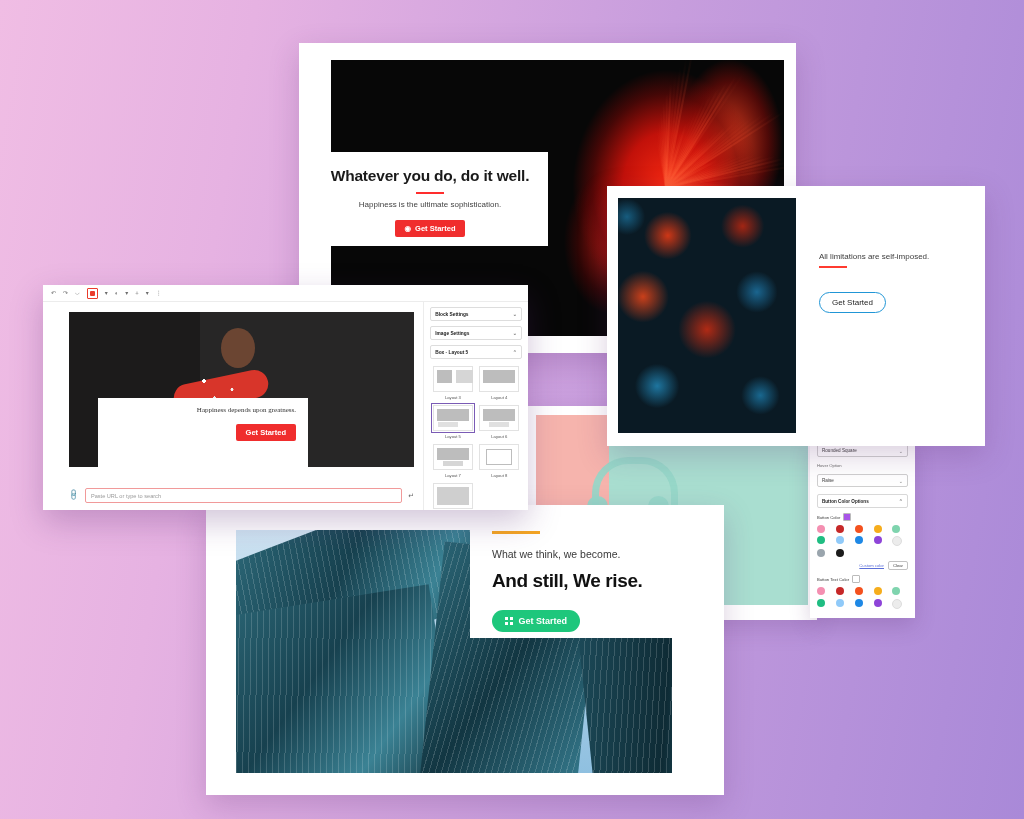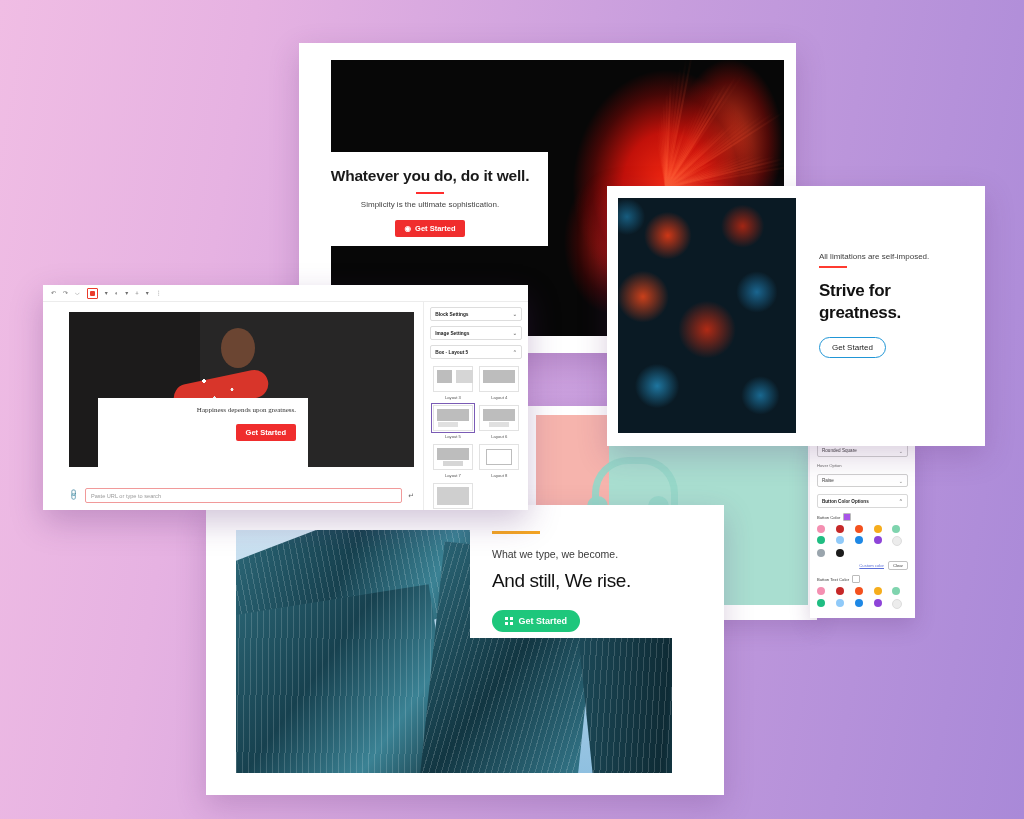--- a/index.html
+++ b/index.html
@@ -69,21 +69,21 @@
   .sky .g1{left:-6%;top:-4%;width:66%;height:52%;transform:rotate(-21deg);}
   .sky .g2{left:-10%;top:30%;width:58%;height:78%;transform:rotate(-9deg);}
   .sky .g3{left:45%;top:8%;width:36%;height:96%;transform:rotate(6deg);
      background:linear-gradient(120deg,#2a6474,#123642 50%,#35798c);}
   .sky .g4{left:80%;top:28%;width:30%;height:82%;transform:rotate(-6deg);
      background:linear-gradient(100deg,#1d4b5a,#0e2b35 60%,#2c6d80);}
   .sky .lines{position:absolute;inset:0;background:repeating-linear-gradient(100deg,rgba(255,255,255,.16) 0 1px,rgba(0,0,0,0) 1px 6px);}
   #sky-panel{position:absolute;left:264px;top:0px;width:249px;height:133px;background:#fff;}
   #sky-panel .rule{width:48px;height:3px;background:#f5a623;margin:26px 0 14px 22px;}
   #sky-panel .kicker{font-size:10.5px;color:#3a3a3a;margin:0 0 10px 22px;}
-  #sky-panel .h{font-size:19px;font-weight:normal;color:#111;margin:0 0 14px 22px;letter-spacing:-.4px;}
+  #sky-panel .h{font-size:19px;font-weight:bold;color:#111;margin:0 0 14px 22px;letter-spacing:-.4px;}
   .btn-green{display:inline-flex;align-items:center;gap:6px;margin-left:22px;background:#1ec77c;color:#fff;border:0;
      font-size:9px;font-weight:bold;padding:6px 13px;border-radius:13px;cursor:pointer;}
   .grid-ico{display:inline-grid;grid-template-columns:3px 3px;grid-template-rows:3px 3px;gap:1.5px;}
   .grid-ico i{background:#fff;display:block;}
 
   
   #card-optpanel{left:810px;top:438px;width:105px;height:180px;background:#fff;
      box-shadow:0 8px 20px rgba(80,35,100,.2);overflow:hidden;font-size:4.6px;color:#3c3c3c;}
   #card-optpanel .sel{margin:6px 7px 0;border:1px solid #cfcfcf;border-radius:2px;height:11px;
      display:flex;align-items:center;justify-content:space-between;padding:0 4px;font-size:4.6px;}
@@ -302,41 +302,37 @@
           <span class="ray" style="left: 74%; top: 46%; width: 122px; transform: rotate(78.5deg); opacity: 0.34;"></span>
           <span class="ray" style="left: 74%; top: 46%; width: 131px; transform: rotate(80.6deg); opacity: 0.43;"></span>
           <span class="ray" style="left: 74%; top: 46%; width: 140px; transform: rotate(82.7deg); opacity: 0.52;"></span>
           <span class="ray" style="left: 74%; top: 46%; width: 50px; transform: rotate(84.8deg); opacity: 0.61;"></span>
           <span class="ray" style="left: 74%; top: 46%; width: 59px; transform: rotate(86.9deg); opacity: 0.7;"></span>
         </div>
     </div>
     <div class="overlay-panel" id="flower-panel">
       <div class="h">Whatever you do, do it well.</div>
       <div class="rule-red"></div>
-      <div class="s">Simplicity is the ultimate sophistication.</div>
+      <div class="s">Happiness is the ultimate sophistication.</div>
       <div class="btnwrap">
         <button class="btn-red">
           <span>◉</span>
           <span>Get Started</span>
         </button>
       </div>
     </div>
   </div>
 
   <div class="card" id="card-succ">
     <div class="photo">
       <div class="succ"></div>
     </div>
     <div id="succ-text">
       <p class="kicker">All limitations are self-imposed.</p>
       <div class="rule"></div>
-      <h2 class="h">
-        <span>Strive for</span><br>
-        <span>greatness.</span>
-      </h2>
       <button class="btn-outline-blue">Get Started</button>
     </div>
   </div>
 
   <div class="card" id="card-sky">
     <div class="photo">
       <div class="sky">
         <div class="glass g1">
             <div class="lines"></div>
           </div>
@@ -346,21 +342,21 @@
         <div class="glass g3">
             <div class="lines"></div>
           </div>
         <div class="glass g4">
             <div class="lines"></div>
           </div>
       </div>
     </div>
     <div id="sky-panel">
       <div class="rule"></div>
-      <p class="kicker">What we type, we become.</p>
+      <p class="kicker">What we think, we become.</p>
       <h2 class="h">And still, We rise.</h2>
       <button class="btn-green">
         <span class="grid-ico">
             <i></i>
             <i></i>
             <i></i>
             <i></i>
           </span>
         <span>Get Started</span>
       </button>

